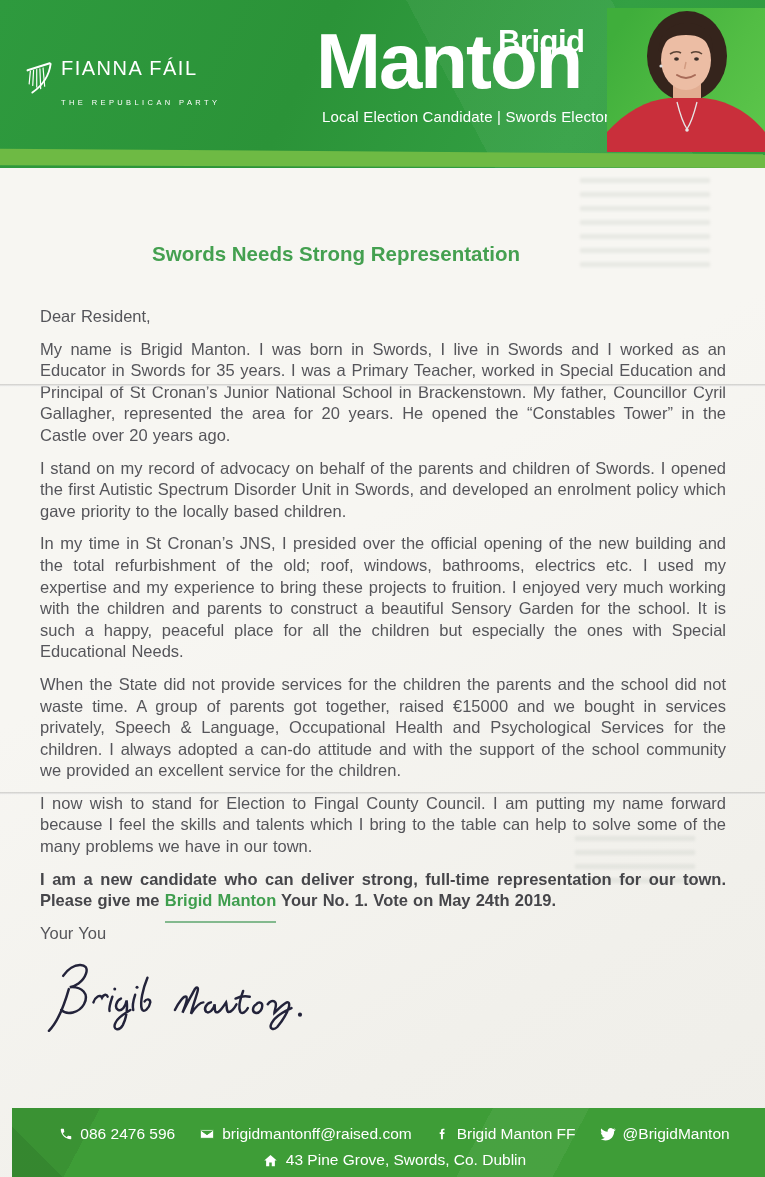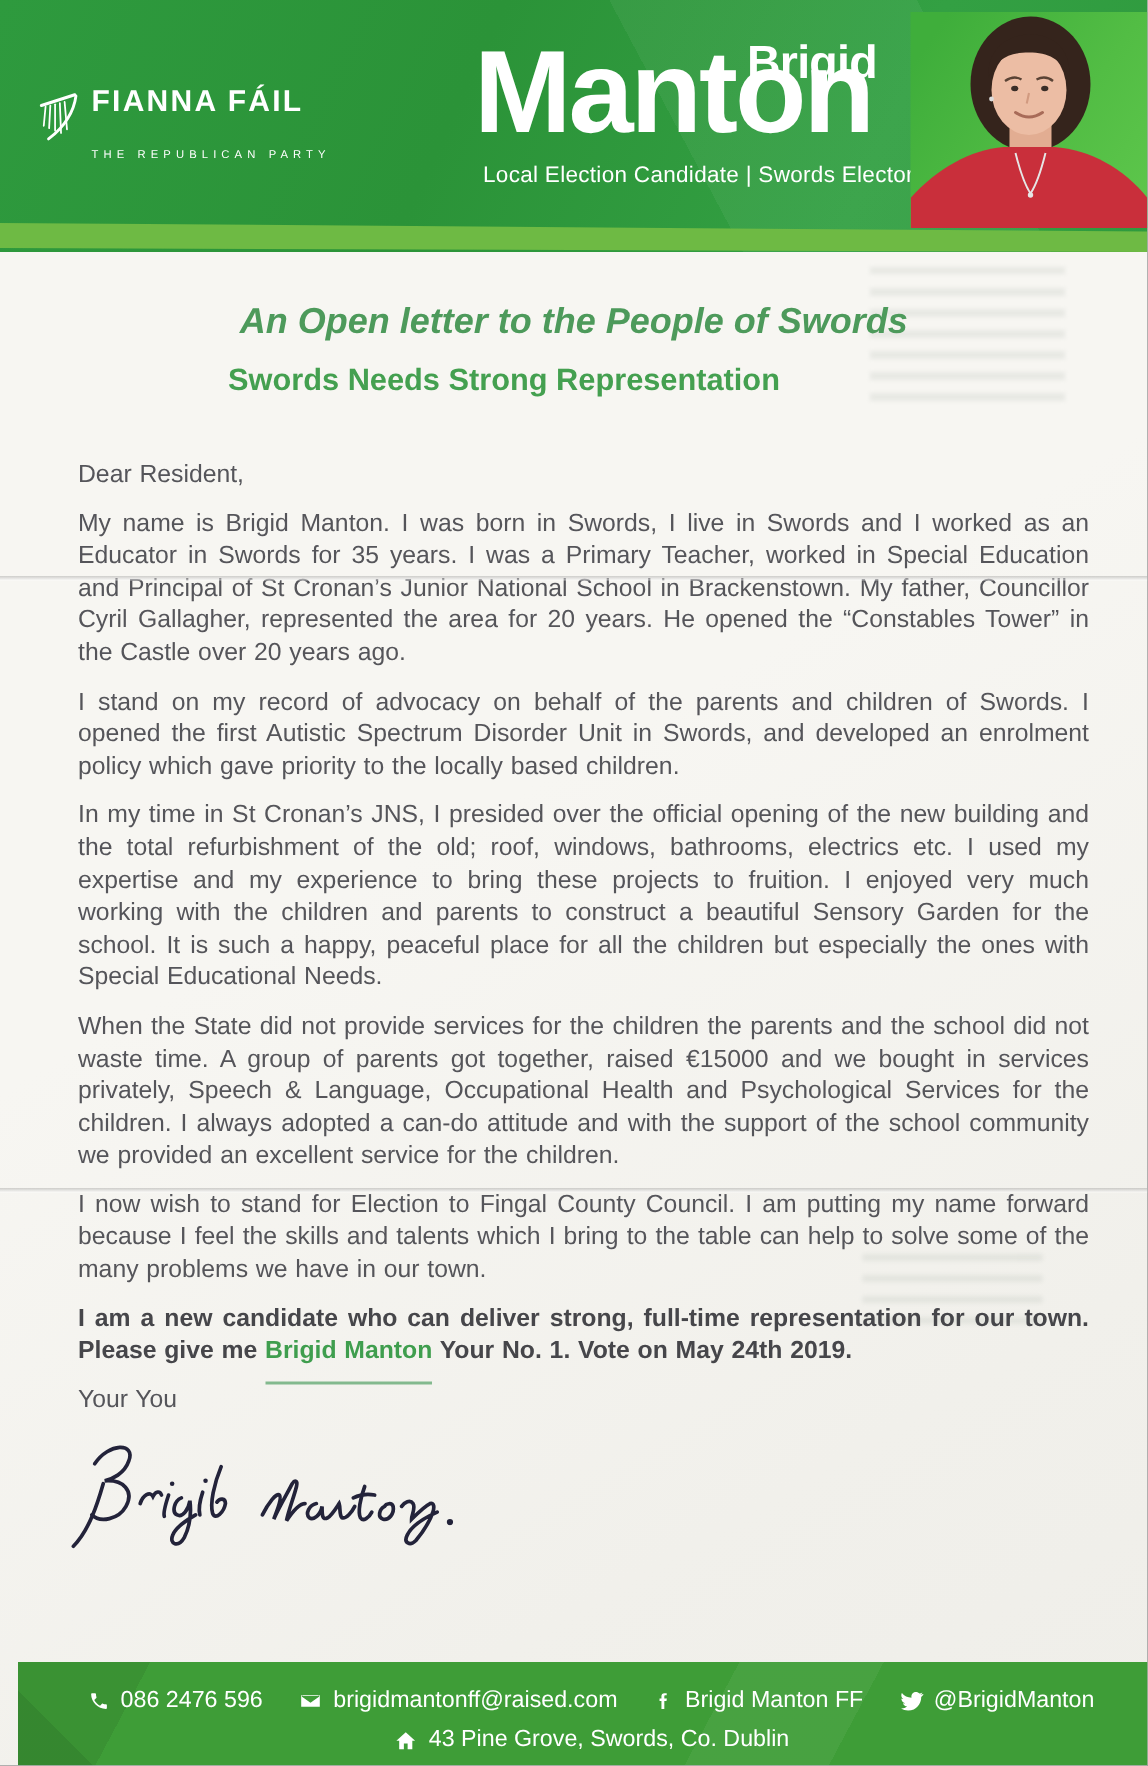--- a/index.html
+++ b/index.html
@@ -20,21 +20,21 @@
     background: linear-gradient(62deg, transparent 58%, rgba(255,255,255,0.05) 58%, rgba(255,255,255,0.05) 82%, transparent 82%);
   }
   .header-strip {
     position:absolute; left:0; top:146px; width:765px; height:22px;
     background:#6eba44;
     clip-path: polygon(0 12%, 100% 38%, 100% 100%, 0 88%);
     z-index:3;
   }
   .ff-logo { position:absolute; left:26px; top:58px; display:flex; gap:8px; align-items:flex-start; z-index:2; }
   .harp { margin-top:2px; }
-  .ff-name { color:#fff; font-weight:bold; font-size:20px; letter-spacing:1.5px; line-height:1; }
+  .ff-name { color:#fff; font-weight:normal; font-size:20px; letter-spacing:1.5px; line-height:1; }
   .ff-tagline { color:#fff; font-size:7.5px; letter-spacing:3.4px; margin-top:20px; }
   .brigid {
     position:absolute; left:498px; top:24px; z-index:2;
     color:#fff; font-weight:bold; font-size:31px; letter-spacing:-0.5px;
   }
   .manton {
     position:absolute; left:316px; top:22px; z-index:2;
     color:#fff; font-weight:bold; font-size:78px; line-height:78px; letter-spacing:-2px;
   }
   .banner-tagline {
@@ -54,21 +54,21 @@
   }
   .subtitle {
     position:absolute; top:242px; left:0; width:672px; text-align:center;
     font-size:20.5px; font-weight:bold; color:#44a050; z-index:2;
   }
   .letter {
     position:absolute; top:306px; left:40px; width:686px; z-index:2;
     font-size:16.5px; line-height:21.6px; color:#55555a; text-align:justify;
     word-spacing:0.6px;
   }
-  .letter p { margin:0 0 11px 12px; }
+  .letter p { margin:0 0 11px 0; }
   .salutation { text-align:left; }
   .bold-para { font-weight:bold; color:#46464a; }
   .highlight {
     color:#3f9e4e;
     border-bottom:2px solid #83b98e;
     padding-bottom:12px;
   }
   .closing { margin-top:15px; text-align:left; }
   .signature-wrap { margin-top:8px; height:90px; }
 
@@ -153,21 +153,20 @@
       </svg>
     </div>
   </div>
   <div class="header-strip"></div>
 
   <div class="ghost ghost-1"></div>
   <div class="ghost ghost-2"></div>
   <div class="fold-line fold-1"></div>
   <div class="fold-line fold-2"></div>
 
-  <div class="title">An Open letter to the People of Swords</div>
   <div class="subtitle">Swords Needs Strong Representation</div>
 
   <div class="letter">
     <p class="salutation">Dear Resident,</p>
     <p>My name is Brigid Manton. I was born in Swords, I live in Swords and I worked as an Educator in Swords for 35 years. I was a Primary Teacher, worked in Special Education and Principal of St Cronan’s Junior National School in Brackenstown.  My father, Councillor Cyril Gallagher, represented the area for 20 years.  He opened the “Constables Tower” in the Castle over 20 years ago.</p>
     <p>I stand on my record of advocacy on behalf of the parents and children of Swords.  I opened the first Autistic Spectrum Disorder Unit in Swords, and developed an enrolment policy which gave priority to the locally based children.</p>
     <p>In my time in St Cronan’s JNS, I presided over the official opening of the new building and the total refurbishment of the old; roof, windows, bathrooms, electrics etc. I used my expertise and my experience to bring these projects to fruition.  I enjoyed very much working with the children and parents to construct a beautiful Sensory Garden for the school. It is such a happy, peaceful place for all the children but especially the ones with Special Educational Needs.</p>
     <p>When the State did not provide services for the children the parents and the school did not waste time.  A group of parents got together, raised €15000 and we bought in services privately, Speech &amp; Language, Occupational Health and Psychological Services for the children.  I always adopted a can-do attitude and with the support of the school community we provided an excellent service for the children.</p>
     <p>I now wish to stand for Election to Fingal County Council.  I am putting my name forward because I feel the skills and talents which I bring to the table can help to solve some of the many problems we have in our town.</p>
     <p class="bold-para"><span>I am a new candidate who can deliver strong, full-time representation for our town. Please give me </span><span class="highlight">Brigid Manton</span><span> Your No. 1. Vote on May 24th 2019.</span></p>

